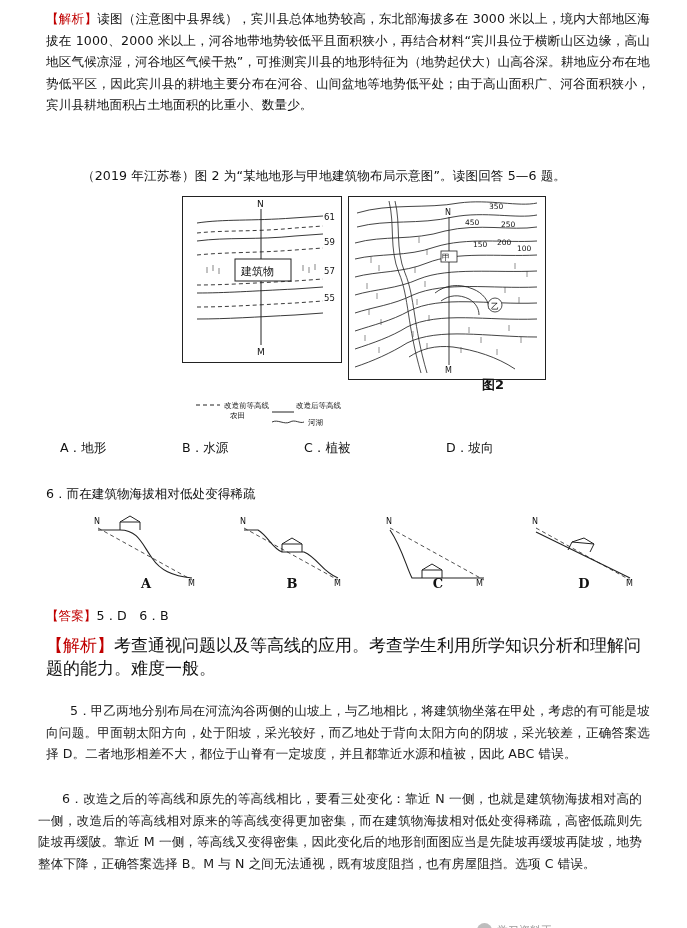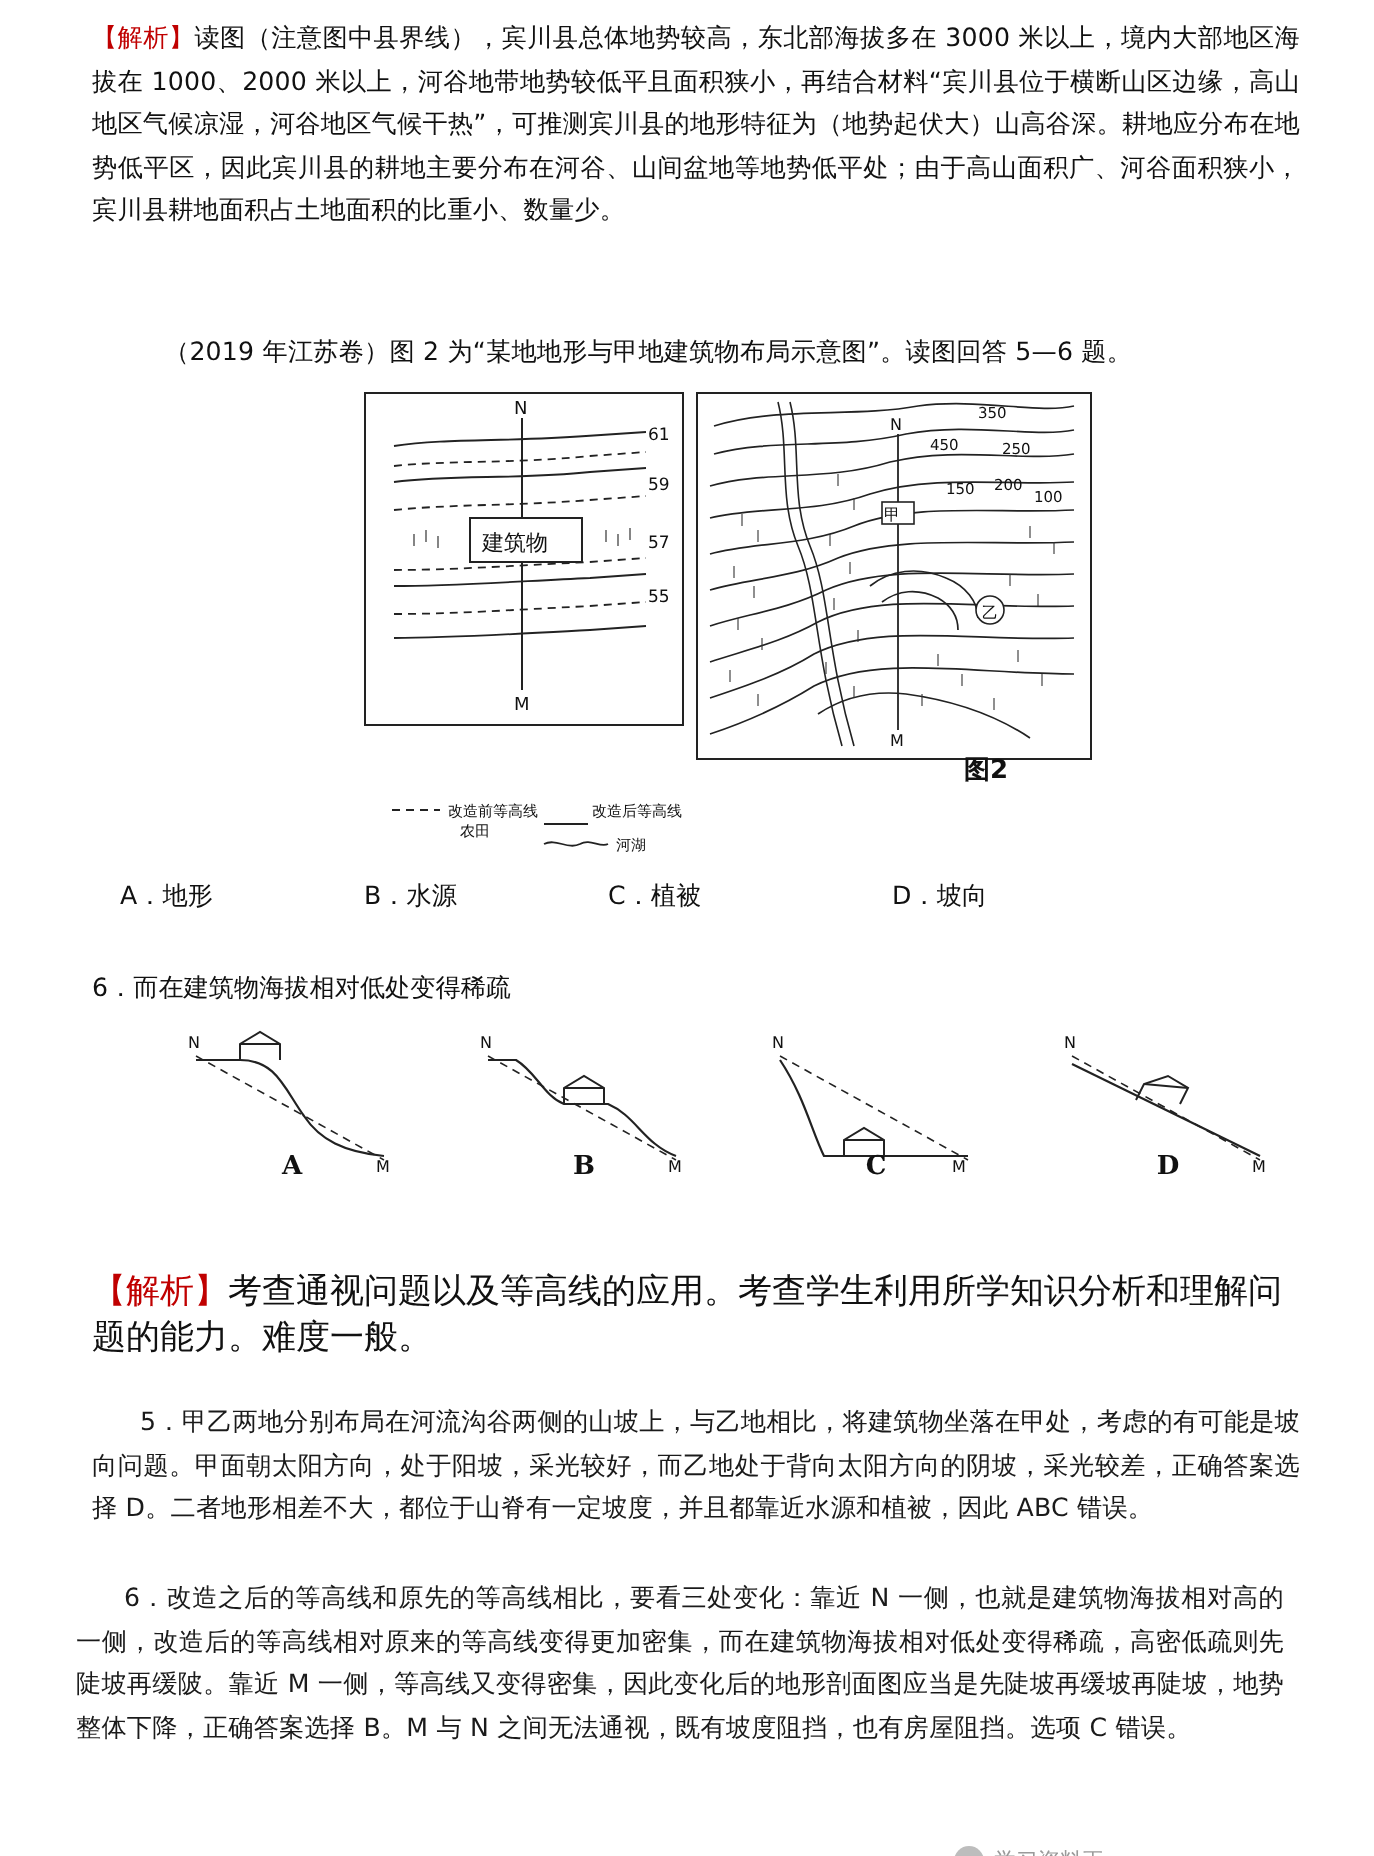--- a/index.html
+++ b/index.html
@@ -379,20 +379,23 @@
         <text x="108" y="72" font-size="8" font-family="DejaVu Sans, sans-serif" fill="#111">M</text>
         <line x1="18" y1="14" x2="112" y2="66" stroke="#222" stroke-width="0.8" stroke-dasharray="4 3"></line>
         <path d="M18,18 L112,64" fill="none" stroke="#222" stroke-width="1.1"></path>
         <path d="M50,36 L54,28 L66,24 L76,30 L72,38" fill="none" stroke="#222" stroke-width="1"></path>
         <line x1="54" y1="28" x2="76" y2="30" stroke="#222" stroke-width="1"></line>
       </svg>
       <div class="plabel" style="top:62px">D</div>
     </div>
   </div>
 
+  <div class="ans">
+    <span class="red">【答案】</span><span class="blk">5．D　6．B</span>
+  </div>
 
   <div class="exp2">
     <span class="red">【解析】</span><span class="blk">考查通视问题以及等高线的应用。考查学生利用所学知识分析和理解问题的能力。难度一般。</span>
   </div>
 
   <div class="block-5">
     <div class="para indent"><span>5．</span><span>甲乙两地分别布局在河流沟谷两侧的山坡上，与乙地相比，将建筑物坐落在甲处，考虑的有可能是坡向问题。甲面朝太阳方向，处于阳坡，采光较好，而乙地处于背向太阳方向的阴坡，采光较差，正确答案选择 D。二者地形相差不大，都位于山脊有一定坡度，并且都靠近水源和植被，因此 ABC 错误。</span></div>
   </div>
 
   <div class="block-6">

